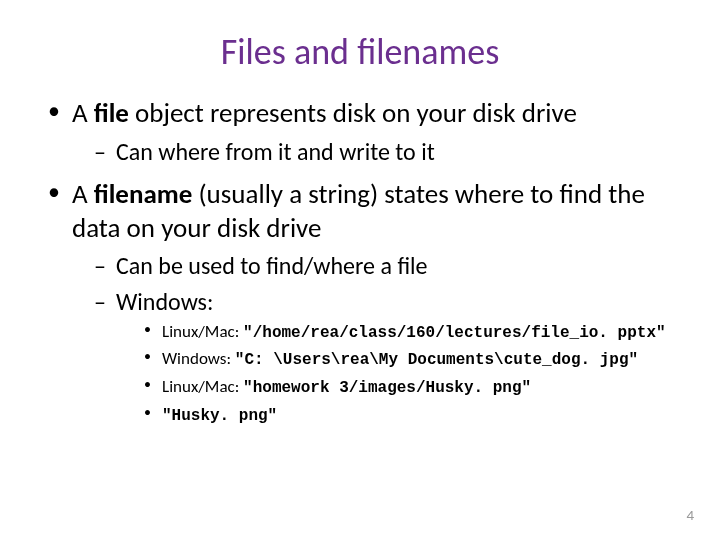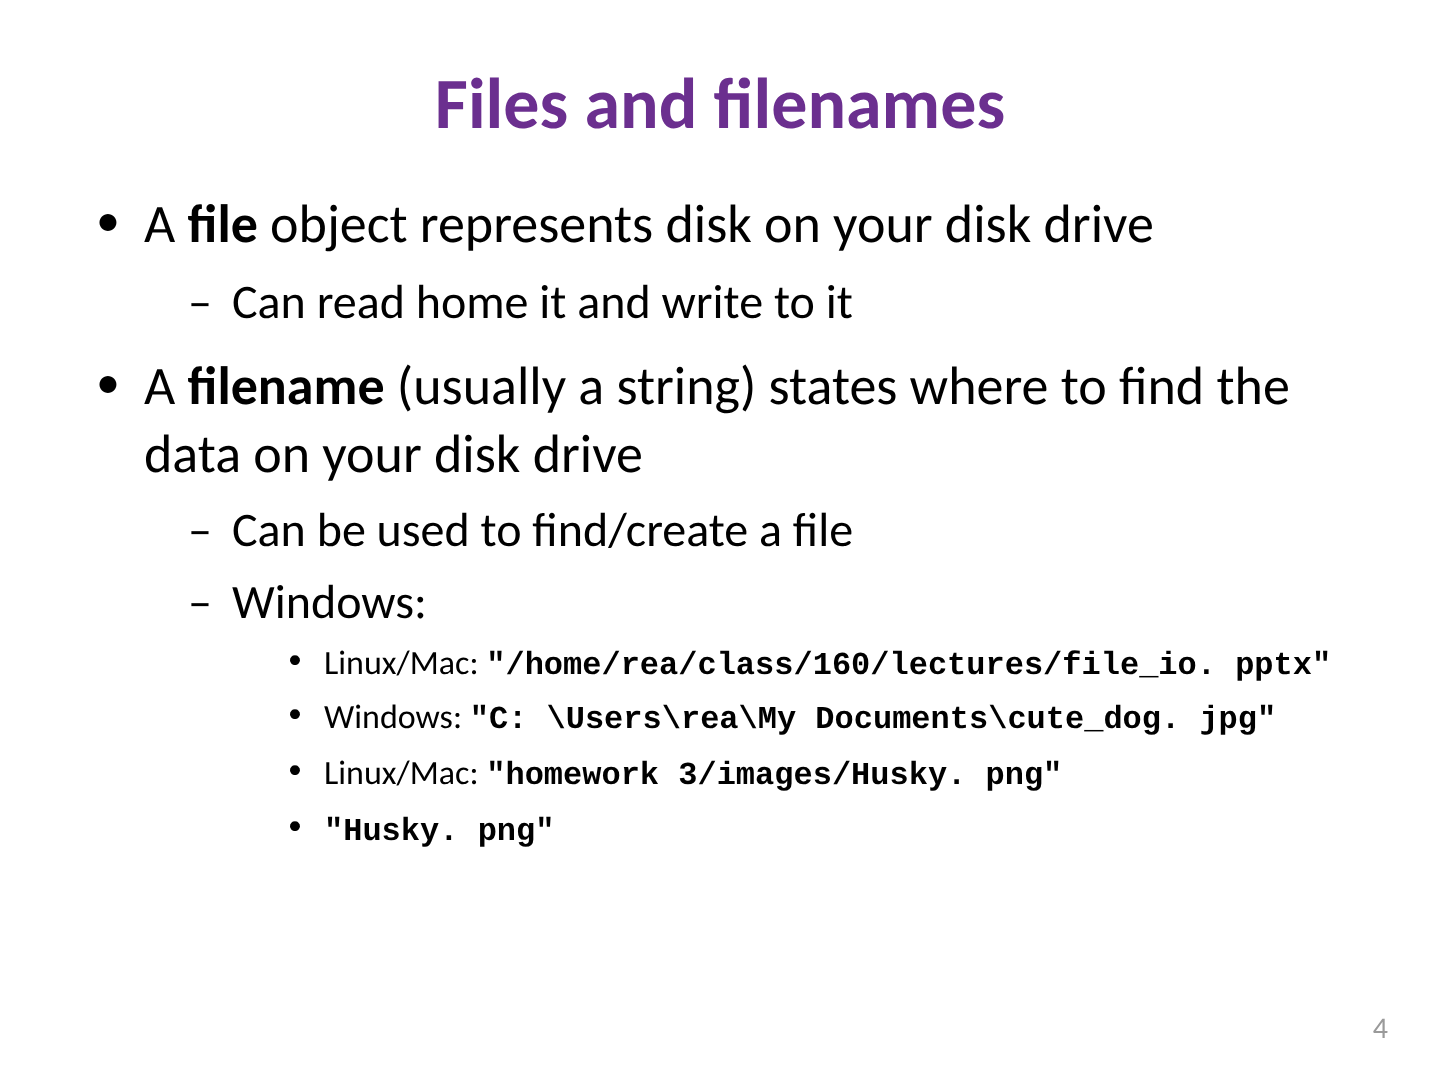--- a/index.html
+++ b/index.html
@@ -7,21 +7,21 @@
     width: 720px;
     height: 540px;
     background: #fff;
     font-family: Calibri, "Segoe UI", Arial, sans-serif;
     position: relative;
     padding: 30px 40px 20px 40px;
     color: #000;
   }
   .title {
     font-size: 36px;
-    font-weight: 700;
+    font-weight: 400;
     color: #6b2f8f;
     text-align: center;
     margin-bottom: 22px;
   }
   .l1 {
     list-style: none;
     padding-left: 8px;
   }
   .l1 > li {
     font-size: 27px;
@@ -91,30 +91,30 @@
 <body>
 
 <h1 class="title">Files and filenames</h1>
 
 <ul class="l1">
 
   <li>
     <span>A </span><strong>file</strong><span> object represents disk on your disk drive</span>
     <ul class="l2">
       <li>
-        <span>Can read home it and write to it</span>
+        <span>Can where from it and write to it</span>
       </li>
     </ul>
   </li>
 
   <li>
     <span>A </span><strong>filename</strong><span> (usually a string) states where to find the data on your disk drive</span>
     <ul class="l2">
       <li>
-        <span>Can be used to find/create a file</span>
+        <span>Can be used to find/where a file</span>
       </li>
       <li>
         <span>Windows:</span>
         <ul class="l3">
           <li>
             <span>Linux/Mac: </span><span class="mono">"/home/rea/class/160/lectures/file_io. pptx"</span>
           </li>
           <li>
             <span>Windows: </span><span class="mono">"C: \Users\rea\My Documents\cute_dog. jpg"</span>
           </li>

